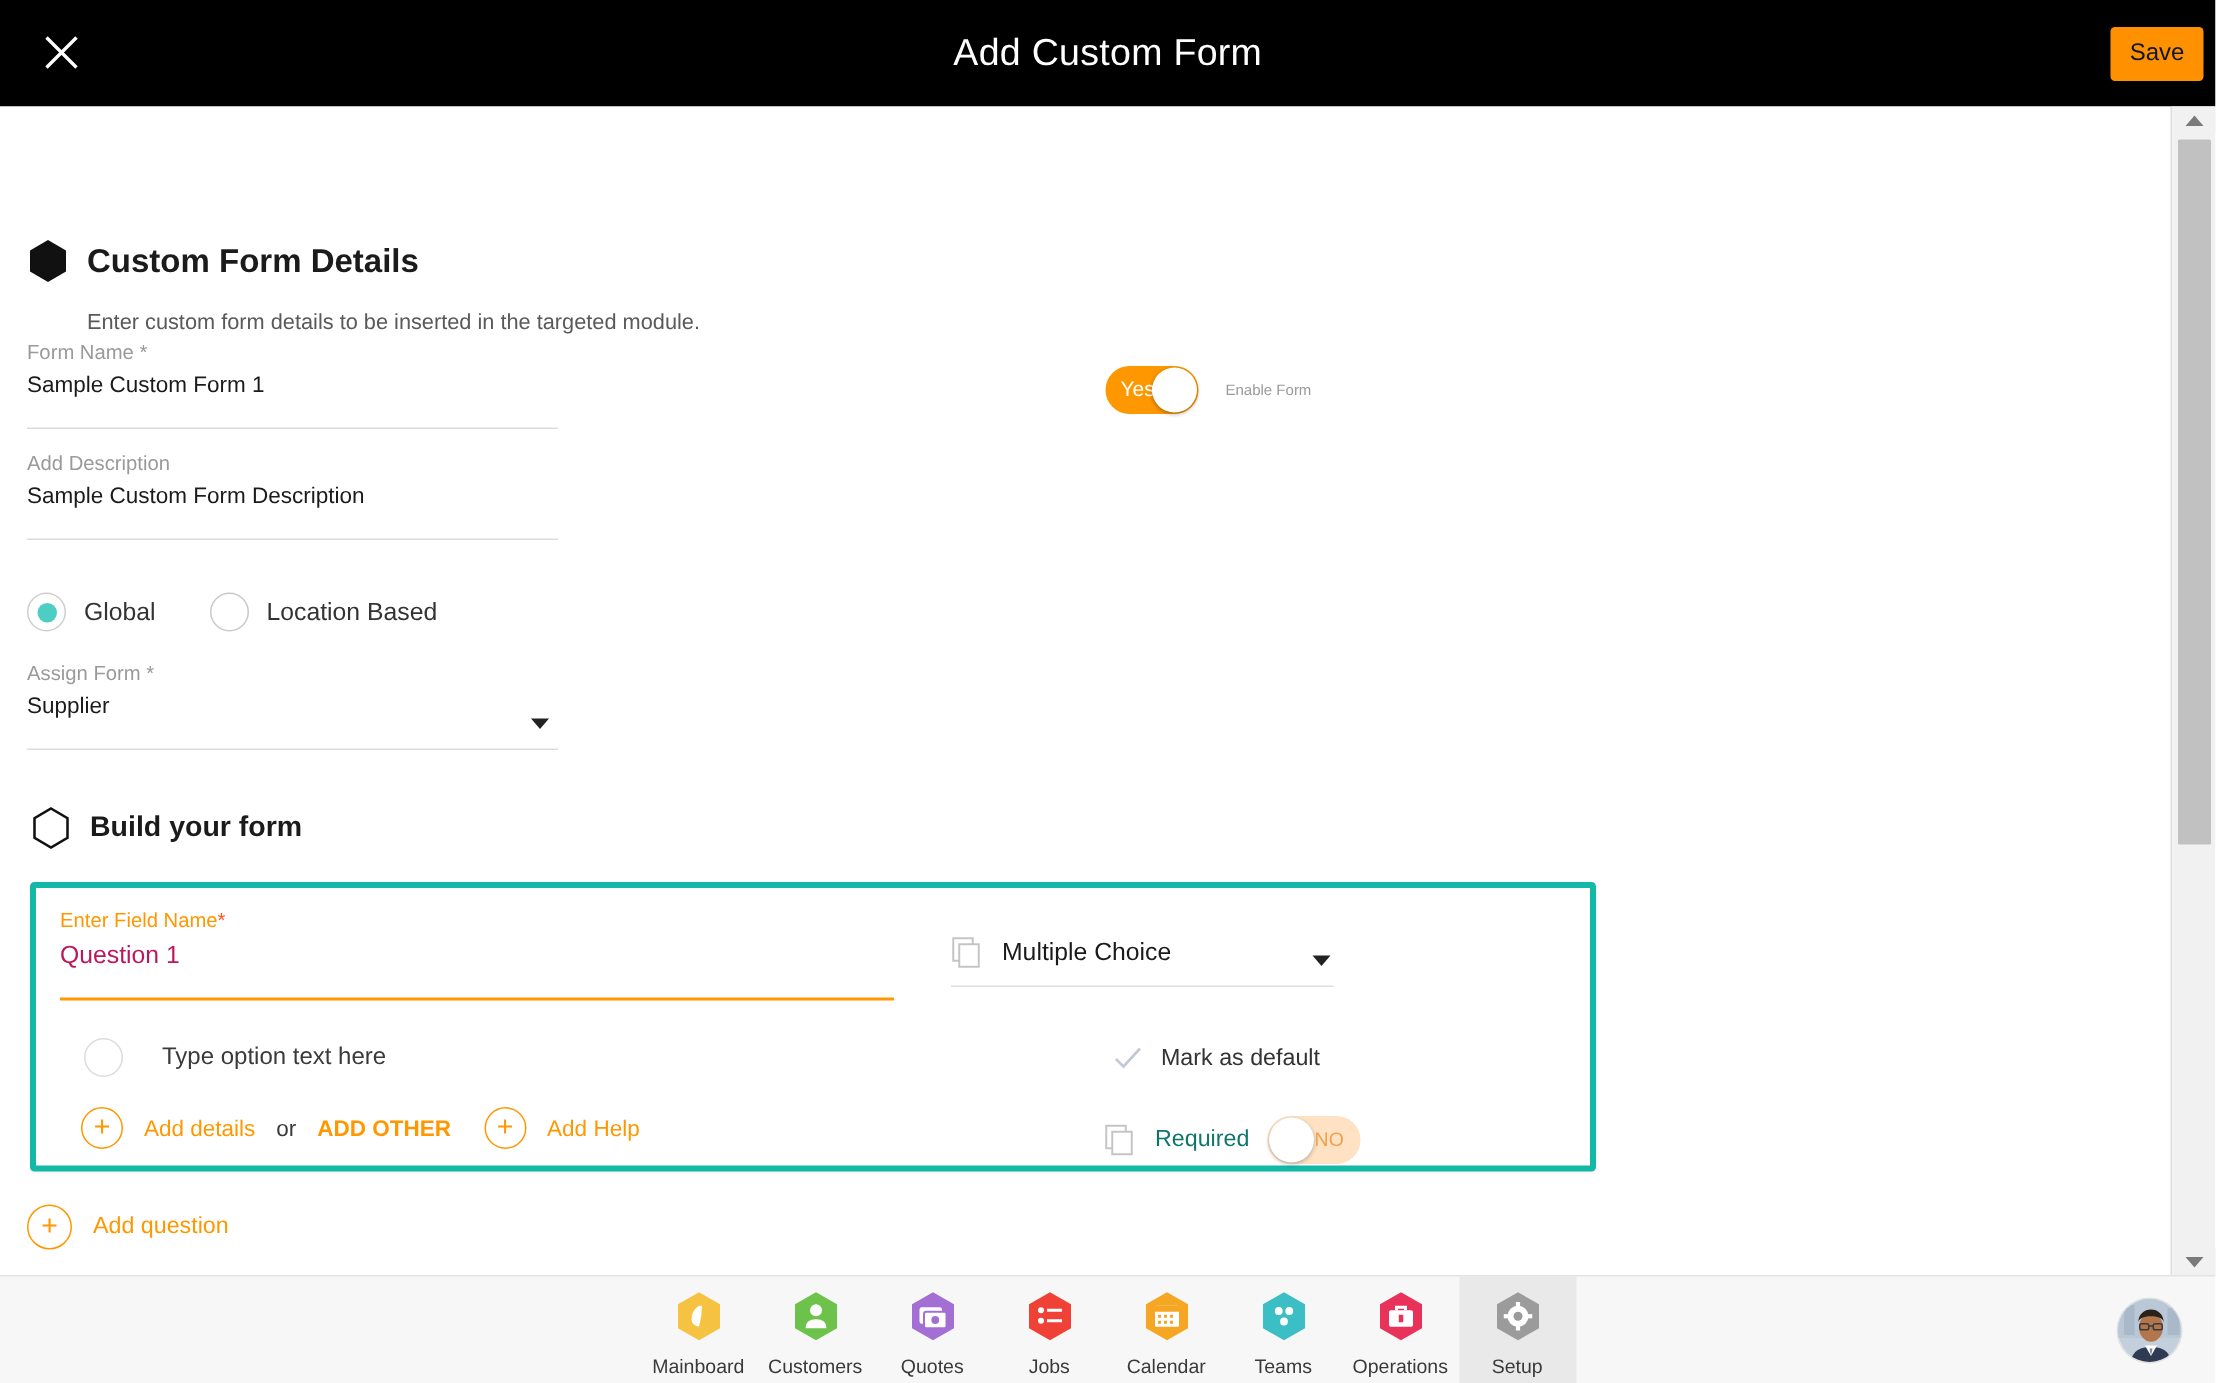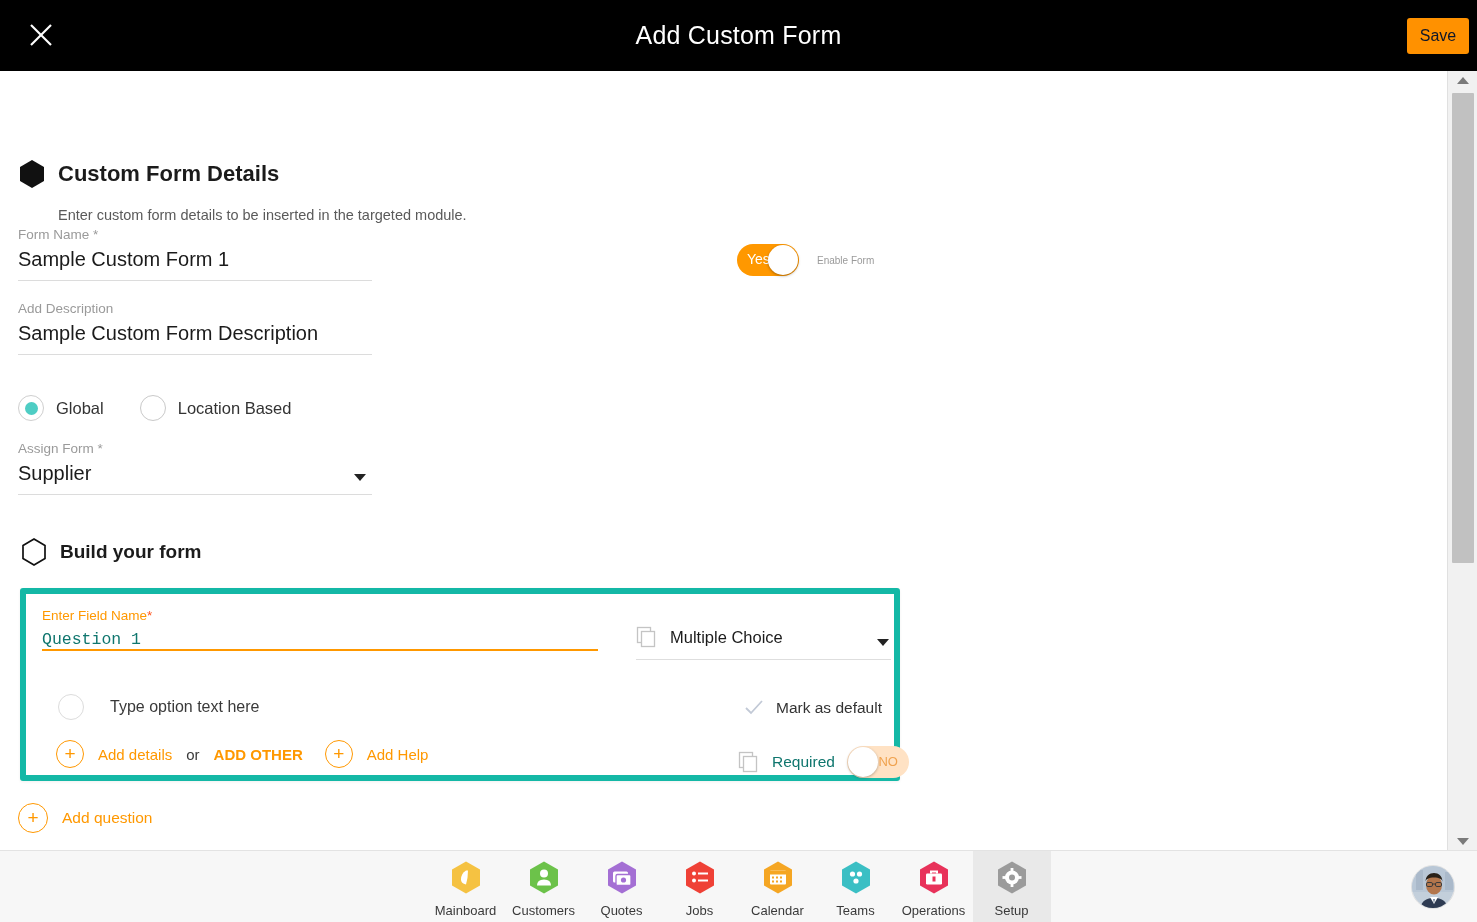--- a/index.html
+++ b/index.html
@@ -41,21 +41,21 @@
   .hex-filled, .hex-outline {
     width: 28px; height: 30px; flex: 0 0 auto; display:block;
   }
   .sec-title { font-size: 22px; font-weight: bold; color: #1b1b1b; }
   .sec-sub { font-size: 14.5px; color: #5a5a5a; margin: 10px 0 0 58px; }
 
   
   .field { position: absolute; width: 354px; }
   .field .lbl { font-size: 13.5px; color: #9a9a9a; }
   .field .val {
-    font-size: 20px; color: #1b1b1b; padding: 6px 0 9px 0;
+    font-size: 15px; color: #1b1b1b; padding: 6px 0 20px 0;
     border-bottom: 1px solid #dcdcdc; background: transparent;
     width: 100%; outline: none; font-family: "Liberation Sans", sans-serif;
   }
   .field.select .val { position: relative; }
   .caret {
     position: absolute; right: 6px; bottom: 14px;
     width: 0; height: 0; border-left: 6px solid transparent;
     border-right: 6px solid transparent; border-top: 7px solid #222;
   }
 
@@ -80,33 +80,33 @@
   .radio .ring {
     width: 26px; height: 26px; border-radius: 50%; border: 1px solid #c9c9c9;
     background:#fff; display:flex; align-items:center; justify-content:center;
   }
   .radio.on .ring { border-color:#cfcfcf; }
   .radio .dot { width: 13px; height: 13px; border-radius:50%; background:#4ecdc4; }
   .radio .cap { font-size: 16.5px; color: #333; }
 
   
   .card {
-    position: absolute; left: 20px; top: 517px; width: 880px; height: 193px;
-    background: #fff; border: 6px solid #14b8a6; border-radius: 3px;
+    position: absolute; left: 20px; top: 517px; width: 1044px; height: 193px;
+    background: #fff; border: 4px solid #14b8a6; border-radius: 3px;
     box-shadow: 0 1px 3px rgba(0,0,0,.06);
   }
   .fieldname-lbl {
     position:absolute; left: 16px; top: 14px; font-size: 13.5px; color: #ff9800;
   }
   .fieldname-lbl .star { color:#ff5722; }
   .fieldname-val {
     position:absolute; left: 16px; top: 36px; width: 556px;
-    font-size: 16.5px; color: #0f766e; padding-bottom: 0;
+    font-size: 16.5px; color: #be185d; padding-bottom: 18px;
     border: none; border-bottom: 2px solid #ff9800; outline:none;
-    background:transparent; font-family:Liberation Mono, monospace;
+    background:transparent; font-family:Liberation Sans, sans-serif;
   }
   .type-sel {
     position:absolute; left: 610px; top: 32px; width: 255px;
     display:flex; align-items:center; gap: 12px;
     border-bottom: 1px solid #dedede; padding-bottom: 11px; cursor:pointer;
   }
   .type-sel .name { font-size: 16.5px; color:#1b1b1b; }
   .type-sel .caret2 {
     position:absolute; right: 2px; bottom: 13px; width:0; height:0;
     border-left:6px solid transparent; border-right:6px solid transparent;

